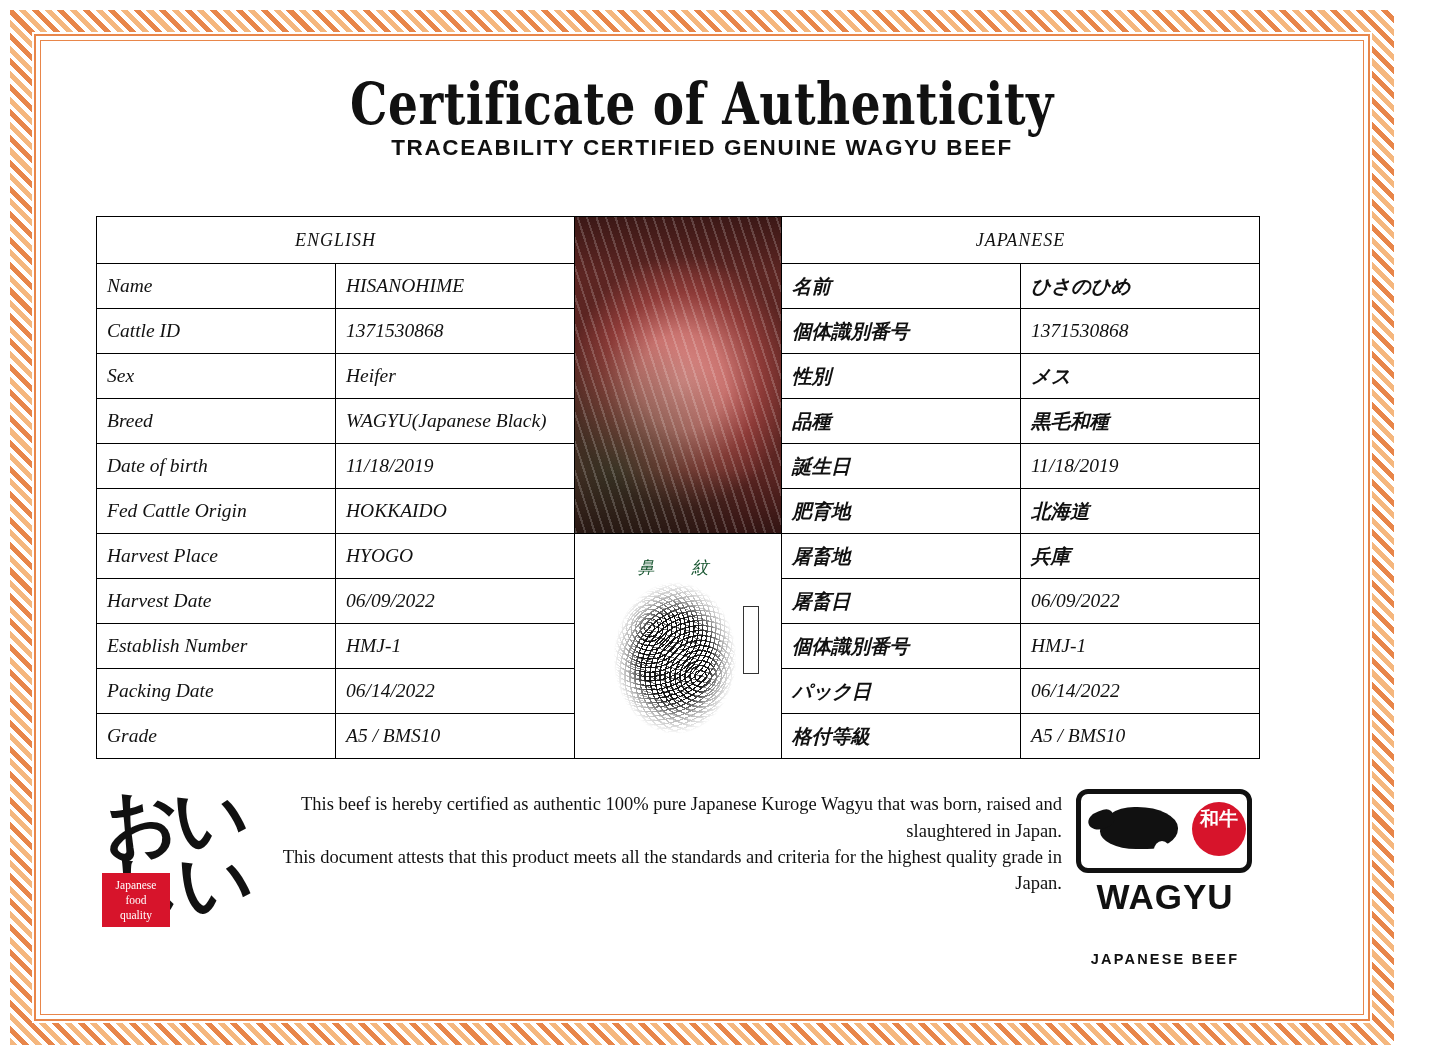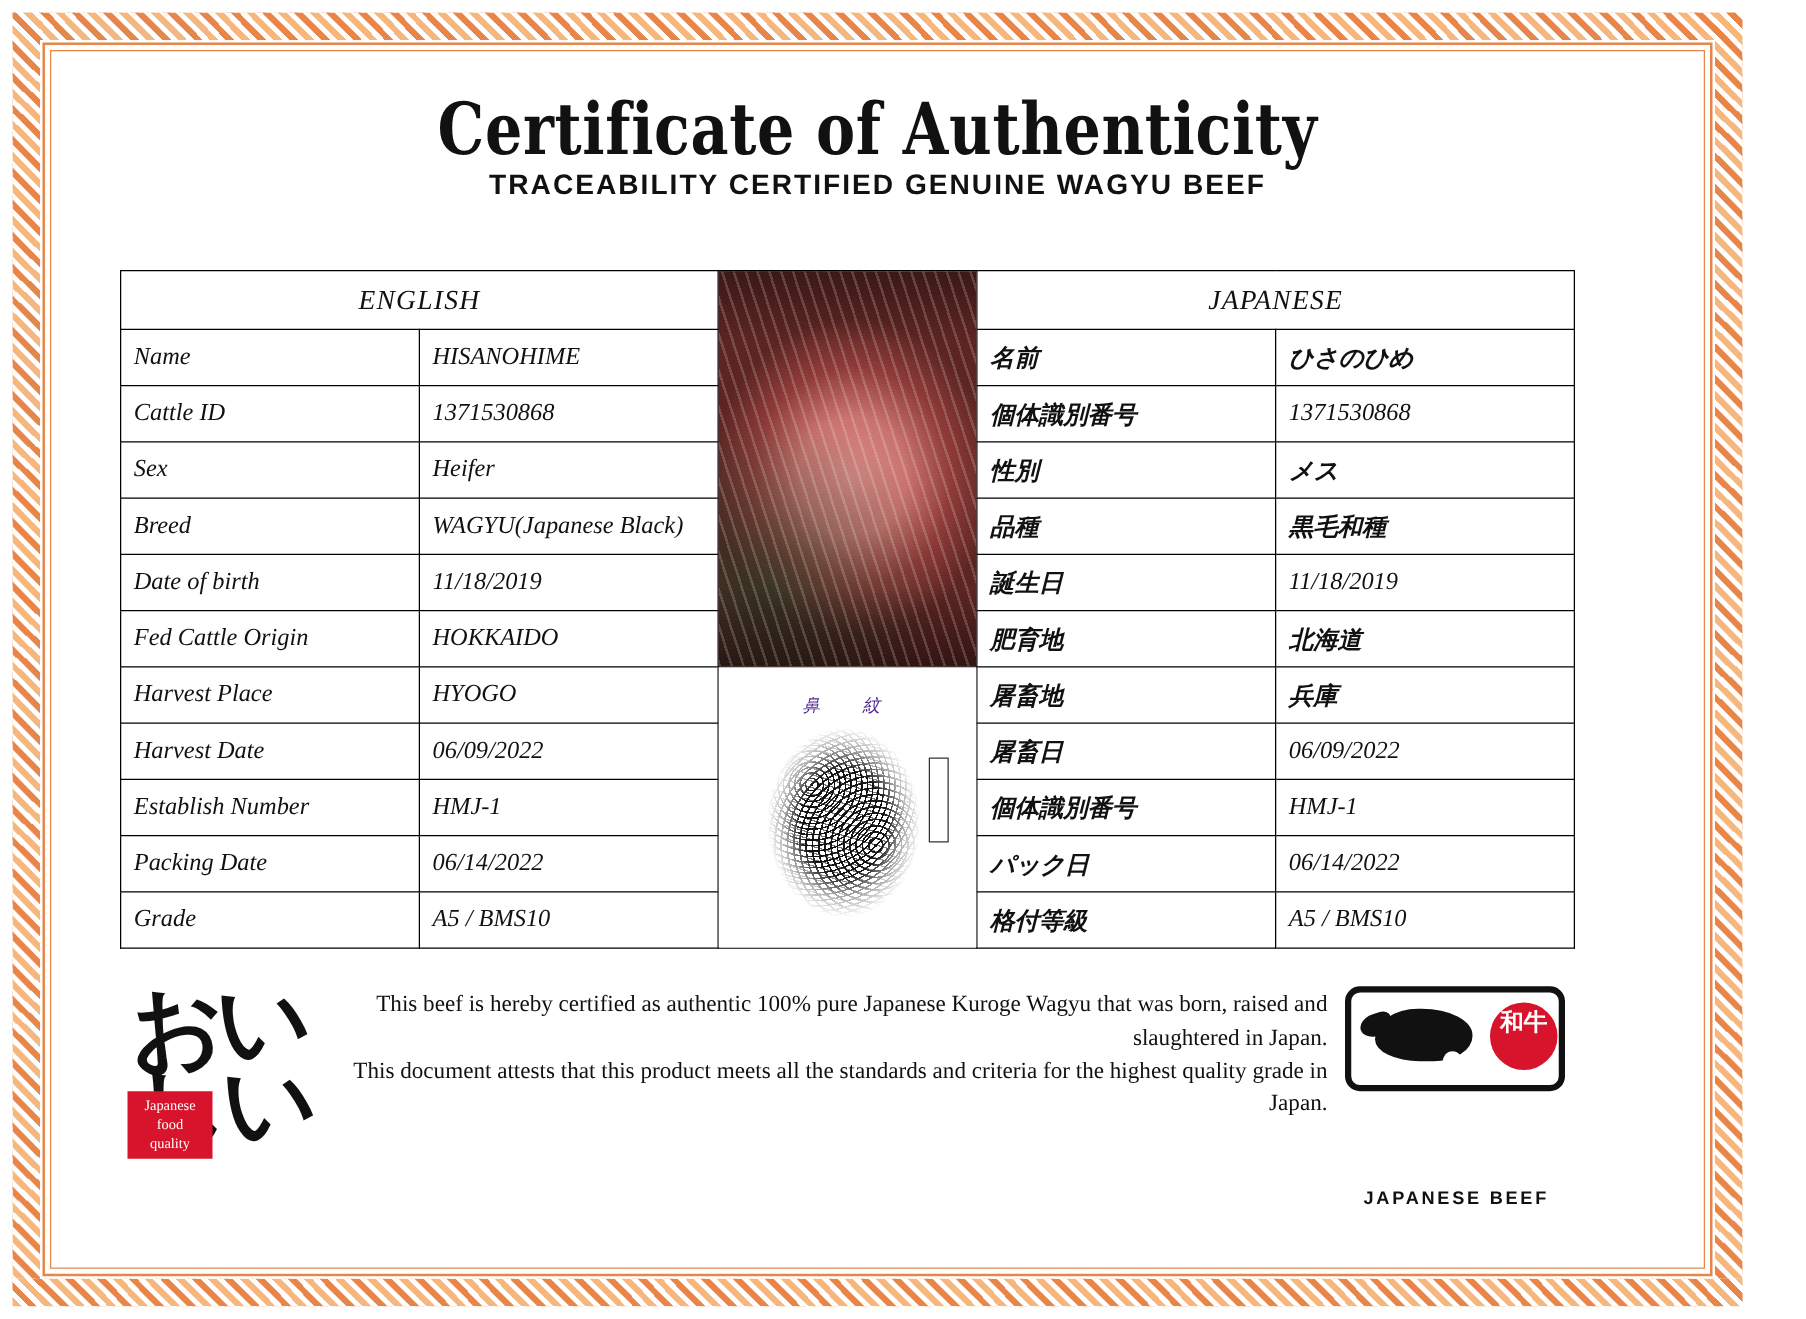--- a/index.html
+++ b/index.html
@@ -92,21 +92,21 @@
     height: 44px;
     padding: 0 10px;
     font-style: italic;
     font-size: 19.5px;
     vertical-align: middle;
     font-family: "Liberation Serif", serif;
   }
   .cert-table td.hdr {
     text-align: center;
     font-style: italic;
-    font-size: 22px;
+    font-size: 18px;
     letter-spacing: 1px;
     height: 46px;
   }
   td.c-en-label { width: 146px; }
   td.c-en-value { width: 148px; }
   td.c-photo    { width: 206px; padding: 0; border-left: 1px solid #000; border-right: 1px solid #000; }
   td.c-jp-label { width: 134px; }
   td.c-jp-value { width: 144px; }
 
   .jp {
@@ -152,23 +152,23 @@
     background: #fff;
     position: relative;
     overflow: hidden;
   }
   .nose-label {
     position: absolute;
     top: 22px;
     left: 0; right: 0;
     text-align: center;
     font-family: "DejaVu Sans", sans-serif;
-    font-size: 14px;
+    font-size: 17px;
     letter-spacing: 10px;
-    color: #4c1d95;
+    color: #14532d;
   }
   .nose-print {
     position: absolute;
     top: 48px;
     left: 36px;
     width: 128px;
     height: 152px;
     background:
       repeating-radial-gradient(circle at 30% 30%, #111 0 1.1px, transparent 1.2px 4.4px),
       repeating-radial-gradient(circle at 70% 62%, #1a1a1a 0 1.3px, transparent 1.4px 5px),
@@ -448,19 +448,20 @@
       <div class="statement">
         <p>This beef is hereby certified as authentic 100% pure Japanese Kuroge Wagyu that was born, raised and slaughtered in Japan.</p>
         <p>This document attests that this product meets all the standards and criteria for the highest quality grade in Japan.</p>
         <div class="gap"></div>
       </div>
 
       <div class="logo-right">
         <div class="wagyu-box"></div>
         <div class="cow"></div>
         <div class="wa-gyu">和牛</div>
+        <div class="wagyu-word">WAGYU</div>
         <div class="wagyu-sub">JAPANESE BEEF</div>
       </div>
 
     </div>
 
   </div>
 </div>
 
 </body></html>

